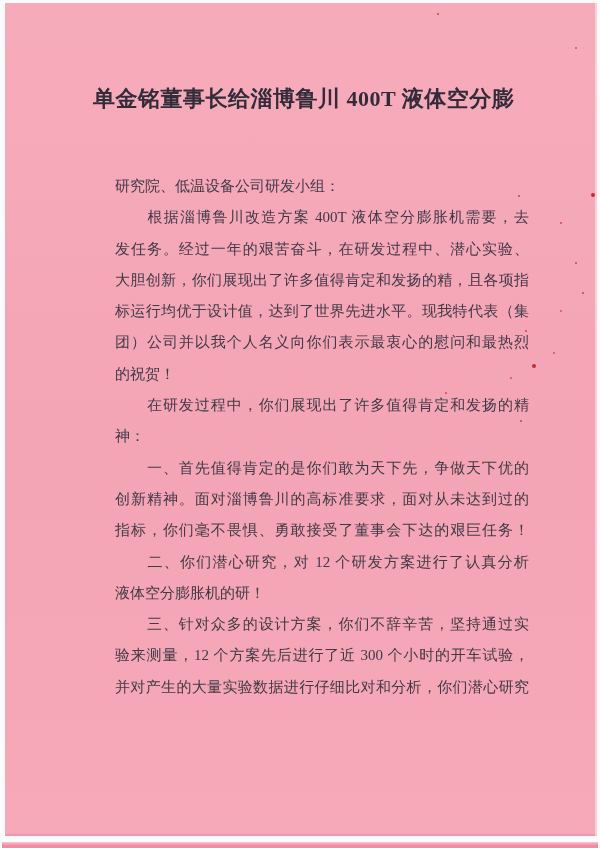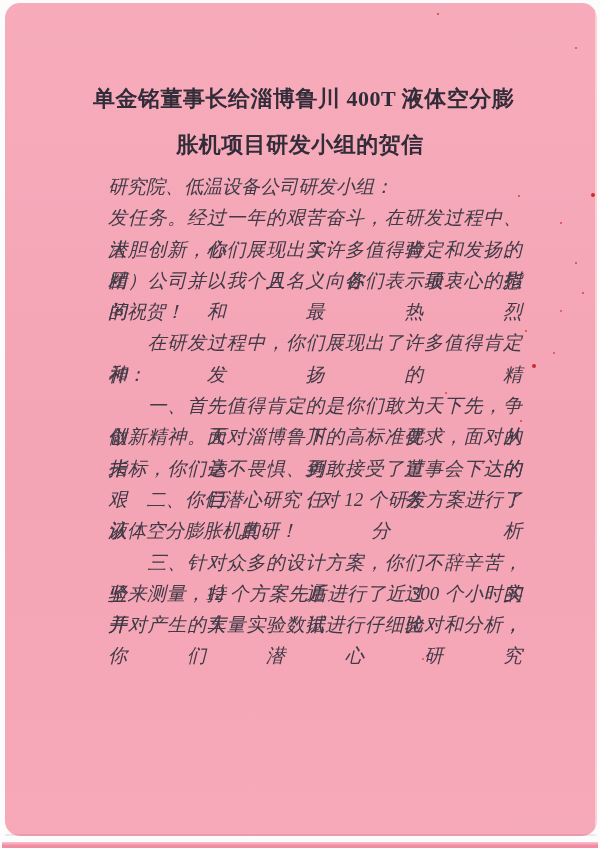--- a/index.html
+++ b/index.html
@@ -17,21 +17,20 @@
   }
   
   .page {
     position: absolute;
     left: 5px;
     top: 3px;
     width: 592px;
     height: 833px;
     background-color: var(--paper, #f6a6b7);
     background-image: linear-gradient(180deg, rgba(255,255,255,0.06) 0%, rgba(0,0,0,0.012) 55%, rgba(255,255,255,0.03) 100%);
-    border-radius: 15px;
   }
   
   .page::after {
     content: "";
     position: absolute;
     top: 0;
     right: 0;
     width: 2px;
     height: 100%;
     background: rgba(255,255,255,0.45);
@@ -54,27 +53,26 @@
     text-align: center;
     font-weight: bold;
     font-size: 22px;
     line-height: 46px;
     color: var(--title-ink, #322c38);
     letter-spacing: 0.5px;
     white-space: nowrap;
   }
   .body-text {
     position: absolute;
-    left: 103px;
+    left: 110px;
     top: 168px;
     width: 414px;
-    font-size: 19px;
+    font-size: 15px;
     line-height: 31.3px;
     color: var(--ink, #403a46);
-    font-style: italic;
   }
   .line {
     height: 31.3px;
     overflow: visible;
     white-space: nowrap;
   }
   .line.fill {
     white-space: normal;
     text-align: justify;
     text-align-last: justify;
@@ -130,26 +128,27 @@
     background: linear-gradient(180deg, #fbc3d0 0%, var(--under, #f18ba2) 60%);
   }
 </style>
 </head>
 <body>
 
 <div class="scan">
   <div class="page">
     <div class="title">
       <div class="title-line">单金铭董事长给淄博鲁川 400T 液体空分膨</div>
-      <div class="title-line">胀机项目研发小组的贺信</div>
     </div>
     <div class="body-text">
         <div class="line">研究院、低温设备公司研发小组：</div>
+        <div class="line fill">　　根据淄博鲁川改造方案 400T 液体空分膨胀机需要，去</div>
         <div class="line fill">发任务。经过一年的艰苦奋斗，在研发过程中、潜心实验、</div>
         <div class="line fill">大胆创新，你们展现出了许多值得肯定和发扬的精，且各项指</div>
+        <div class="line fill">标运行均优于设计值，达到了世界先进水平。现我特代表（集</div>
         <div class="line fill">团）公司并以我个人名义向你们表示最衷心的慰问和最热烈</div>
         <div class="line">的祝贺！</div>
         <div class="line fill">　　在研发过程中，你们展现出了许多值得肯定和发扬的精</div>
         <div class="line">神：</div>
         <div class="line fill">　　一、首先值得肯定的是你们敢为天下先，争做天下优的</div>
         <div class="line fill">创新精神。面对淄博鲁川的高标准要求，面对从未达到过的</div>
         <div class="line fill">指标，你们毫不畏惧、勇敢接受了董事会下达的艰巨任务！</div>
         <div class="line fill">　　二、你们潜心研究，对 12 个研发方案进行了认真分析</div>
         <div class="line">液体空分膨胀机的研！</div>
         <div class="line fill">　　三、针对众多的设计方案，你们不辞辛苦，坚持通过实</div>

